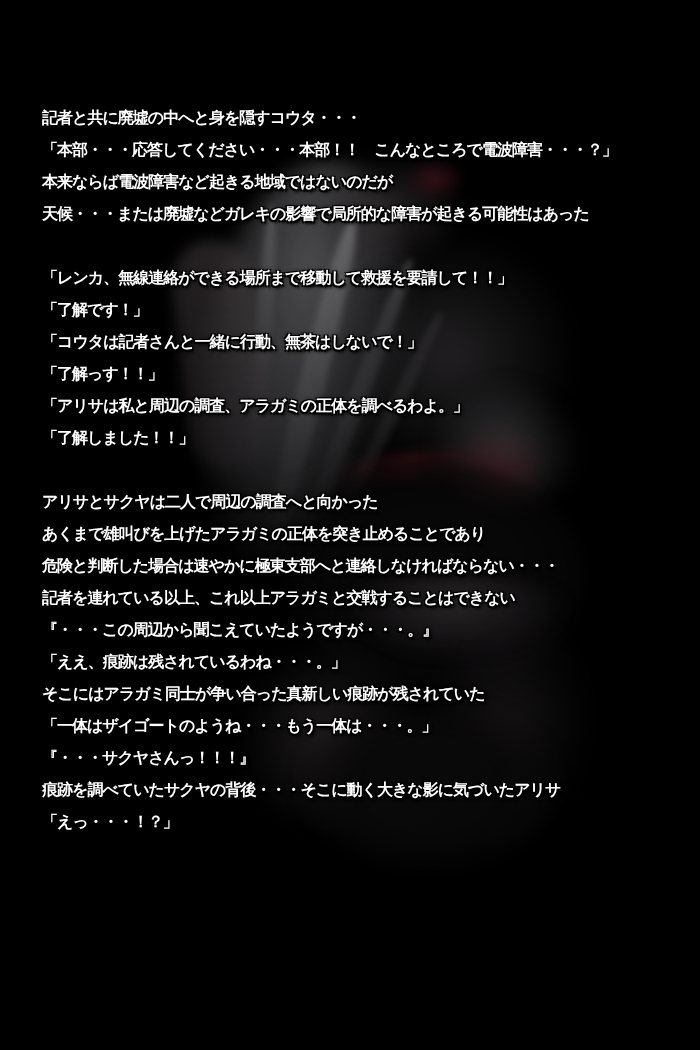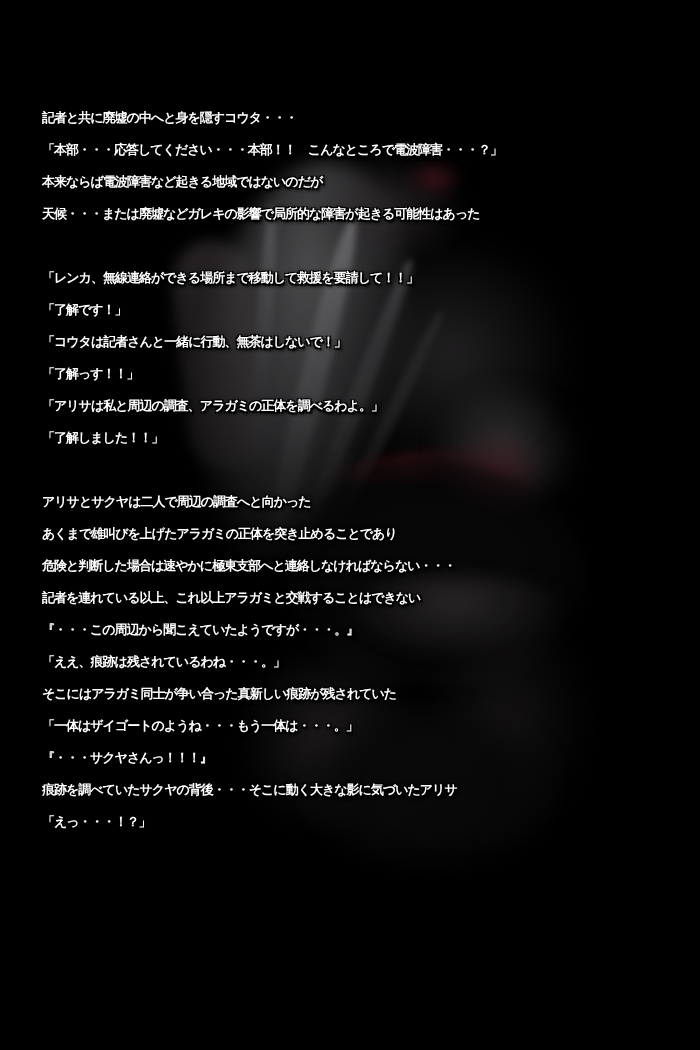--- a/index.html
+++ b/index.html
@@ -70,21 +70,21 @@
     background: radial-gradient(ellipse, rgba(10,9,10,.95) 45%, transparent 78%); filter: blur(8px); }
 
   .vignette { position: absolute; inset: 0; border-radius: 0;
     background: radial-gradient(ellipse at 50% 45%, transparent 40%, rgba(0,0,0,.55) 78%, #000 97%); }
 
   
   .story {
     position: absolute;
     left: 42px; top: 102px; right: 8px;
     color: var(--text, #ffffff);
-    font-size: 13px;
+    font-size: 16px;
     font-weight: bold;
     line-height: 32px;
     letter-spacing: -1px;
     white-space: pre;
     text-shadow:
       -1.5px -1.5px 0 #000, 1.5px -1.5px 0 #000,
       -1.5px 1.5px 0 #000, 1.5px 1.5px 0 #000,
       0 0 4px #000, 2px 3px 3px rgba(0,0,0,.9);
   }
   .paragraph { margin: 0 0 32px 0; }

